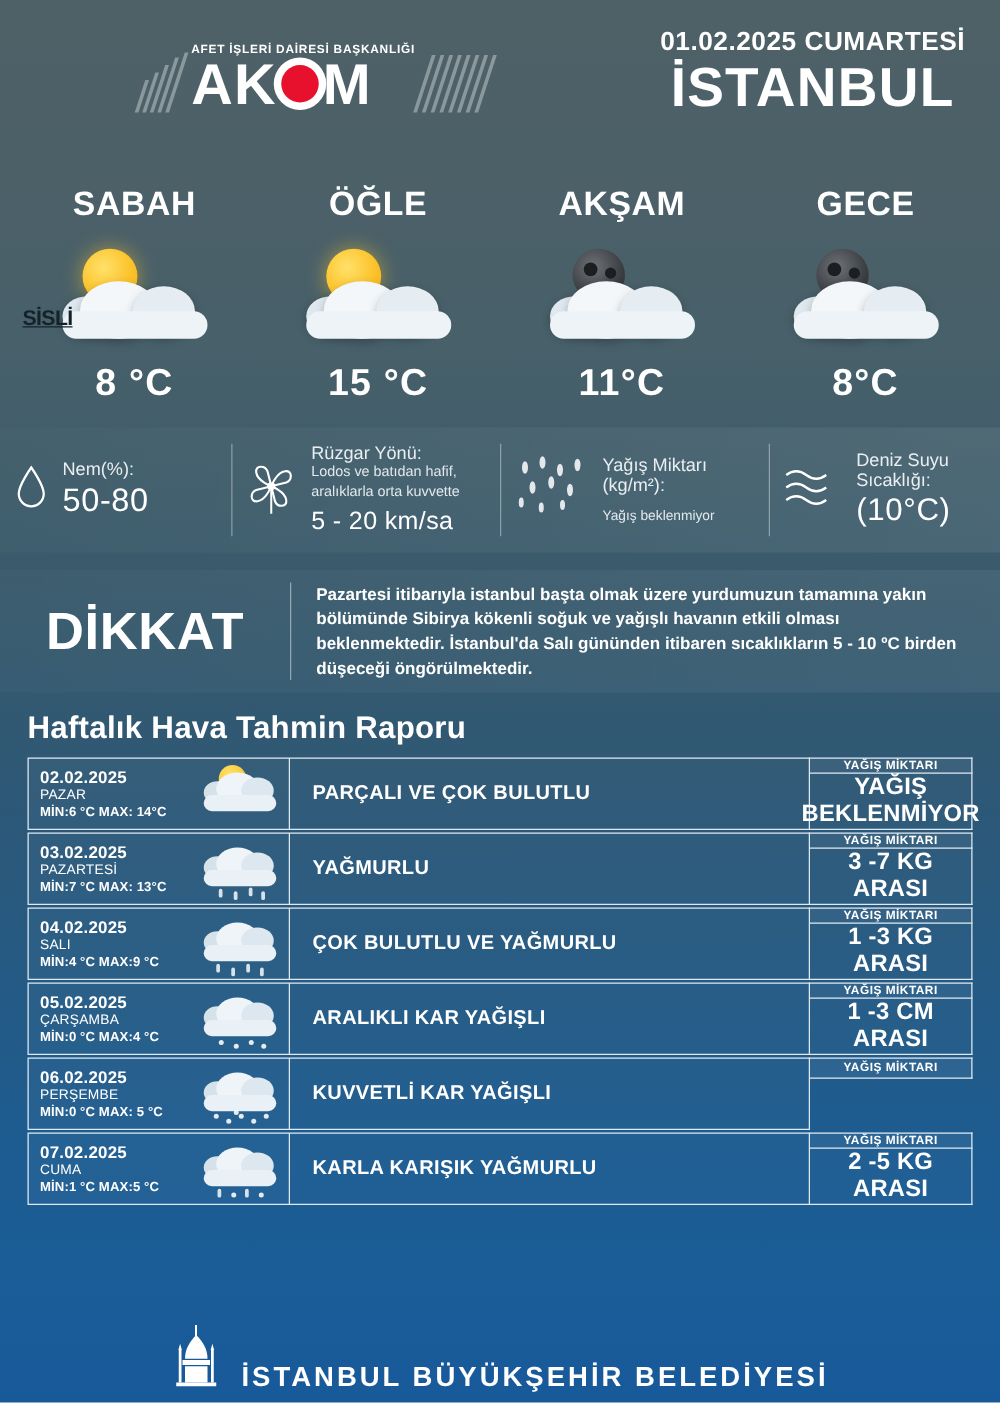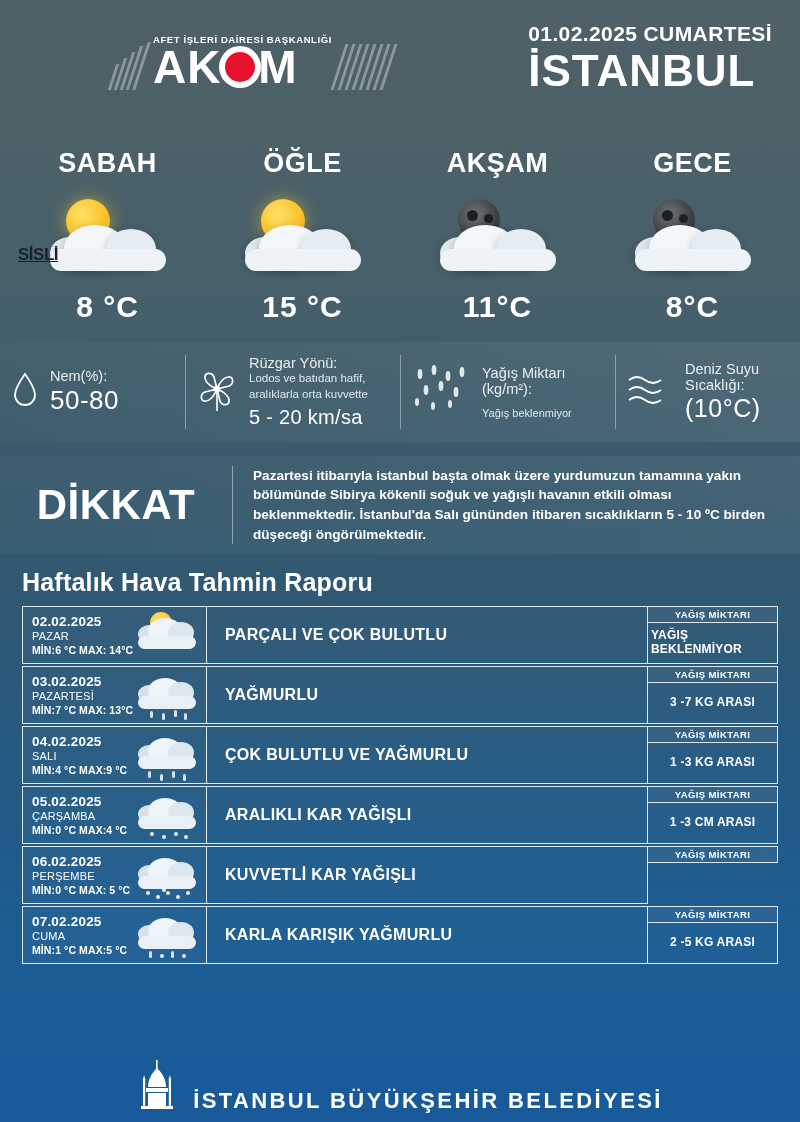--- a/index.html
+++ b/index.html
@@ -27,21 +27,21 @@
              text-align:center; margin-bottom:1px; white-space:nowrap; }
   .akom-main{ font-size:46px; font-weight:bold; letter-spacing:1px; line-height:.95;
               color:#fff; position:relative; white-space:nowrap; }
   .akom-main .o{ color:transparent; position:relative; }
   .akom-main .o::after{ content:""; position:absolute; left:50%; top:50%;
      transform:translate(-50%,-50%); width:30px; height:30px; border-radius:50%;
      background:#e8112d; box-shadow:inset 0 0 0 0 #fff; }
   .akom-main .o::before{ content:""; position:absolute; left:50%; top:50%;
      transform:translate(-50%,-50%); width:42px; height:42px; border-radius:50%;
      background:#fff; z-index:-1; }
-  .title-right{ position:absolute; right:28px; top:22px; text-align:left;margin-left:38px; }
+  .title-right{ position:absolute; right:28px; top:22px; text-align:center;margin-left:38px; }
   .date-line{ font-size:21px; font-weight:bold; letter-spacing:.4px; }
   .city-line{ font-size:44px; font-weight:bold; letter-spacing:1px; line-height:1.05; margin-top:2px; }
 
   
   .periods{ display:flex; padding:28px 10px 0; }
   .period{ flex:1; text-align:center; position:relative; }
   .p-name{ font-size:27px; font-weight:bold; letter-spacing:.5px; }
   .p-icon{ height:105px; position:relative; margin-top:6px; }
   .p-temp{ font-size:30px; font-weight:600; letter-spacing:1px; }
   .sisli{ position:absolute; left:8px; top:60px; font-size:17px; font-weight:bold;
@@ -89,21 +89,21 @@
            background:linear-gradient(90deg, rgba(255,255,255,.02), rgba(255,255,255,.06)); }
   .dikkat-title{ width:232px; text-align:center; font-size:42px; font-weight:bold;
                  letter-spacing:.5px; }
   .dikkat-body{ flex:1; padding:0 26px 0 20px; font-size:13.6px; line-height:1.45;
                 font-weight:bold; border-left:1px solid rgba(255,255,255,.45); }
 
   
   .weekly{ padding:14px 22px 0 22px; }
   .weekly h2{ font-size:25px; font-weight:bold; letter-spacing:.2px; margin-bottom:9px; }
   .row{ display:flex; height:58px; margin-bottom:2px; }
-  .c-day{ width:185px; border:1.5px solid #dfe9f2; position:relative;
+  .c-day{ width:210px; border:1.5px solid #dfe9f2; position:relative;
           display:flex; flex-direction:column; justify-content:center; padding-left:9px;
           background:rgba(255,255,255,.03); }
   .d-date{ font-size:13.5px; font-weight:bold; letter-spacing:.2px; }
   .d-name{ font-size:11px; letter-spacing:.2px; margin-top:1px; }
   .d-mm{ font-size:10.5px; font-weight:bold; margin-top:2px; letter-spacing:.1px; }
   .d-ico{ position:absolute; right:6px; top:50%; transform:translateY(-50%);
           width:64px; height:46px; }
   .mini-cloud{ position:absolute; inset:0; }
   .mini-cloud .mb{ position:absolute; border-radius:50%; background:#eef4f8; }
   .mini-cloud .mb1{ width:34px; height:26px; left:12px; top:6px; }
@@ -119,22 +119,22 @@
           background:rgba(255,255,255,.88); }
   .c-desc{ flex:1; border:1.5px solid #dfe9f2; border-left:none; display:flex;
            align-items:center; padding-left:18px; font-size:16px; font-weight:bold;
            letter-spacing:.3px; background:rgba(255,255,255,.02); }
   .c-amt{ width:130px; display:flex; flex-direction:column; }
   .amt-head{ height:17px; border:1.5px solid #dfe9f2; border-left:none;
              display:flex; align-items:center; justify-content:center;
              font-size:9.5px; font-weight:bold; letter-spacing:.4px;
              background:rgba(255,255,255,.06); }
   .amt-val{ flex:1; border:1.5px solid #dfe9f2; border-left:none; border-top:none;
-            display:flex; align-items:center; justify-content:center; text-align:left;
-            font-size:12px; font-weight:bold; letter-spacing:.2px; line-height:1.15;
+            display:flex; align-items:center; justify-content:center; text-align:center;
+            font-size:19px; font-weight:bold; letter-spacing:.2px; line-height:1.15;
             padding:0 3px; background:rgba(255,255,255,.02); }
 
   
   .footer{ position:absolute; left:0; bottom:0; width:800px; height:72px;
            display:flex; align-items:center; justify-content:center; }
   .ibb{ display:flex; align-items:flex-end; gap:16px; }
   .ibb-text{ font-size:22px; font-weight:bold; letter-spacing:2.4px; }
 </style>
 </head>
 <body>

